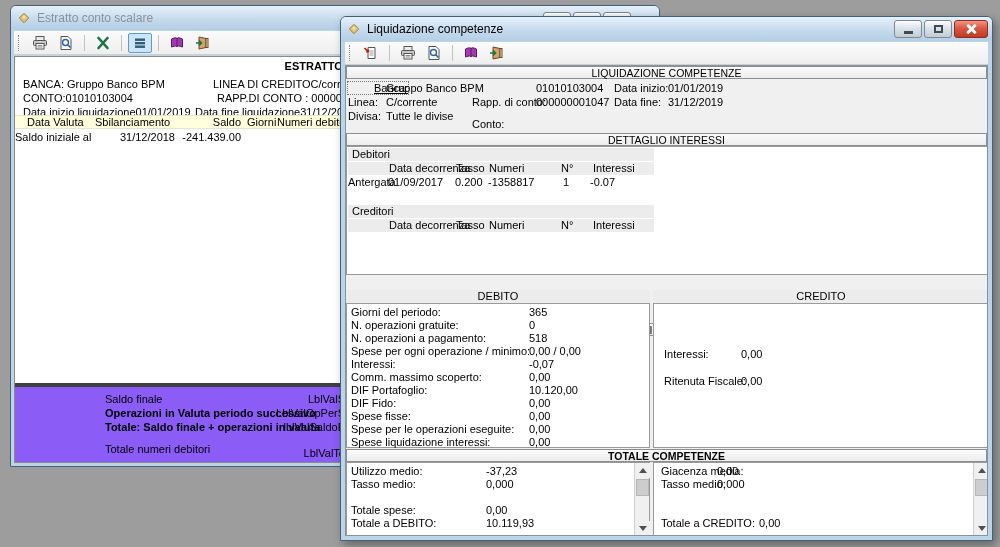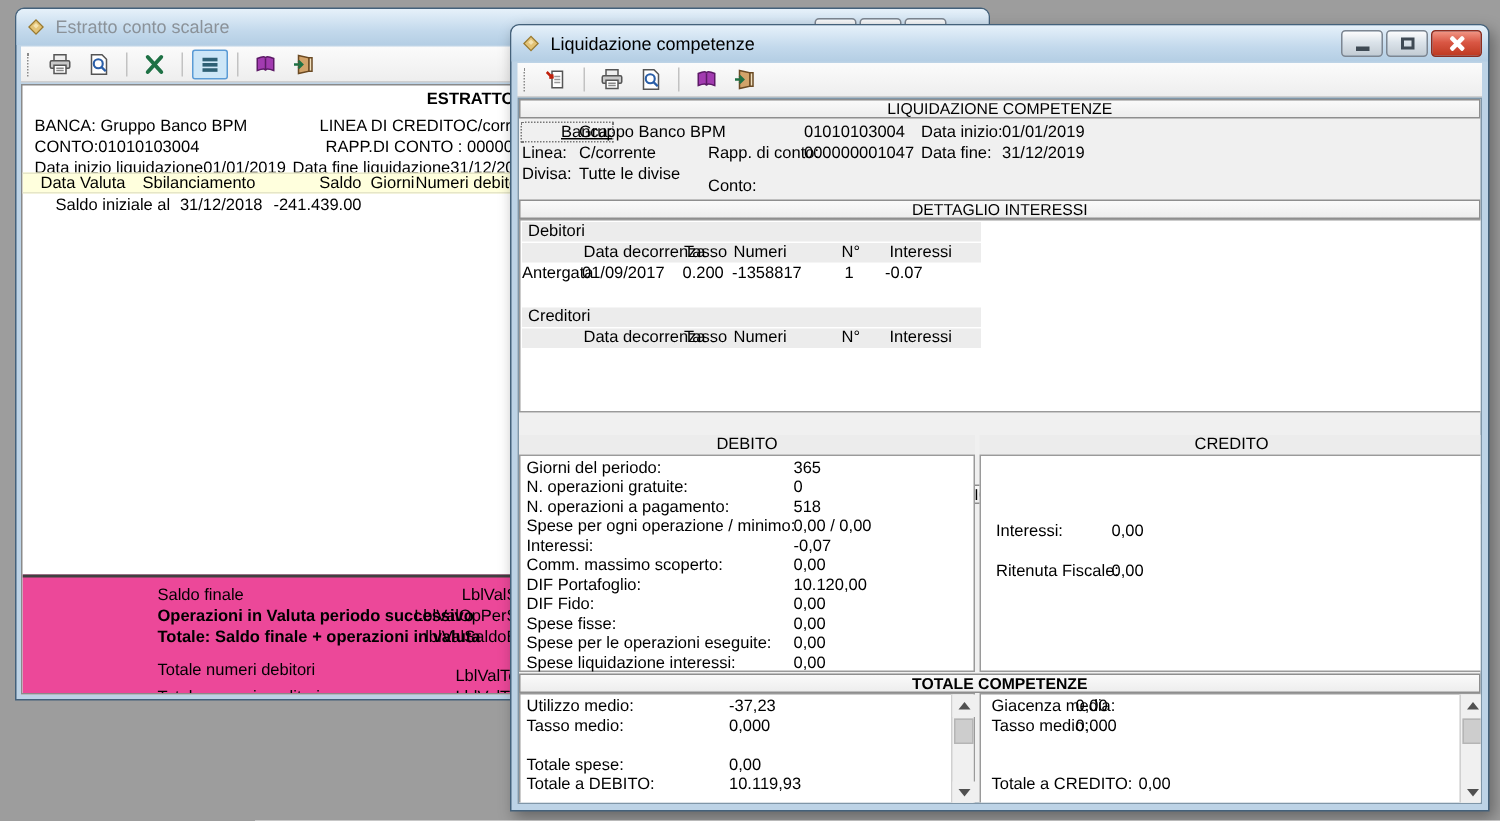--- a/index.html
+++ b/index.html
@@ -81,21 +81,21 @@
   #back-content {
     position:absolute; left:3px; right:3px; top:50px; bottom:3px;
     background:#fff; border:1px solid #8a8a8a; overflow:hidden;
   }
   #back-yellow-hdr {
     position:absolute; left:0; right:0; top:58px; height:14px;
     background:#ffffdd; border-top:1px solid #e6e6c8; border-bottom:1px solid #e6e6c8;
   }
   #back-summary {
     position:absolute; left:0; right:0; top:326px; bottom:0;
-    background:#ec4899; border-top:2px solid #404040;
+    background:#8b5cf6; border-top:4px solid #404040;
   }
   
   #front-win { left:340px; top:16px; width:653px; height:525px; box-shadow:3px 4px 10px rgba(0,0,0,.35); }
   #front-content {
     position:absolute; left:4px; right:4px; top:48px; bottom:4px;
     background:#f0f0f0; border:1px solid #7f96a8; overflow:hidden;
   }
   .focus-box { outline:1px dotted #777; text-decoration:underline;padding-left:26px; }
   svg { display:block; }
 </style>
@@ -195,21 +195,21 @@
 
     <div id="back-yellow-hdr">
       <span class="abs" style="left:12px; top:0;">Data Valuta</span>
       <span class="abs" style="left:80px; top:0;">Sbilanciamento</span>
       <span class="abs" style="left:168px; top:0; width:58px; text-align:right;">Saldo</span>
       <span class="abs" style="left:232px; top:0;">Giorni</span>
       <span class="abs" style="left:262px; top:0; width:70px; text-align:right;">Numeri debitori</span>
     </div>
 
     <div class="abs" style="left:0; right:0; top:74px; height:13px;">
-      <span class="abs" style="left:22px;text-align:right;">Saldo iniziale al</span>
+      <span class="abs" style="left:0;text-align:right;">Saldo iniziale al</span>
       <span class="abs" style="left:80px; width:80px; text-align:right;">31/12/2018</span>
       <span class="abs" style="left:150px; width:76px; text-align:right;">-241.439.00</span>
     </div>
 
     <div id="back-summary">
       <div class="abs" style="left:90px; top:6px;">Saldo finale</div>
       <div class="abs" style="left:230px; top:6px; width:100px; text-align:right;">LblValS</div>
       <div class="abs bold" style="left:90px; top:20px;">Operazioni in Valuta periodo successivo</div>
       <div class="abs" style="left:230px; top:20px; width:100px; text-align:right;">LblValOpPerS</div>
       <div class="abs bold" style="left:90px; top:34px;">Totale: Saldo finale + operazioni in valuta</div>

